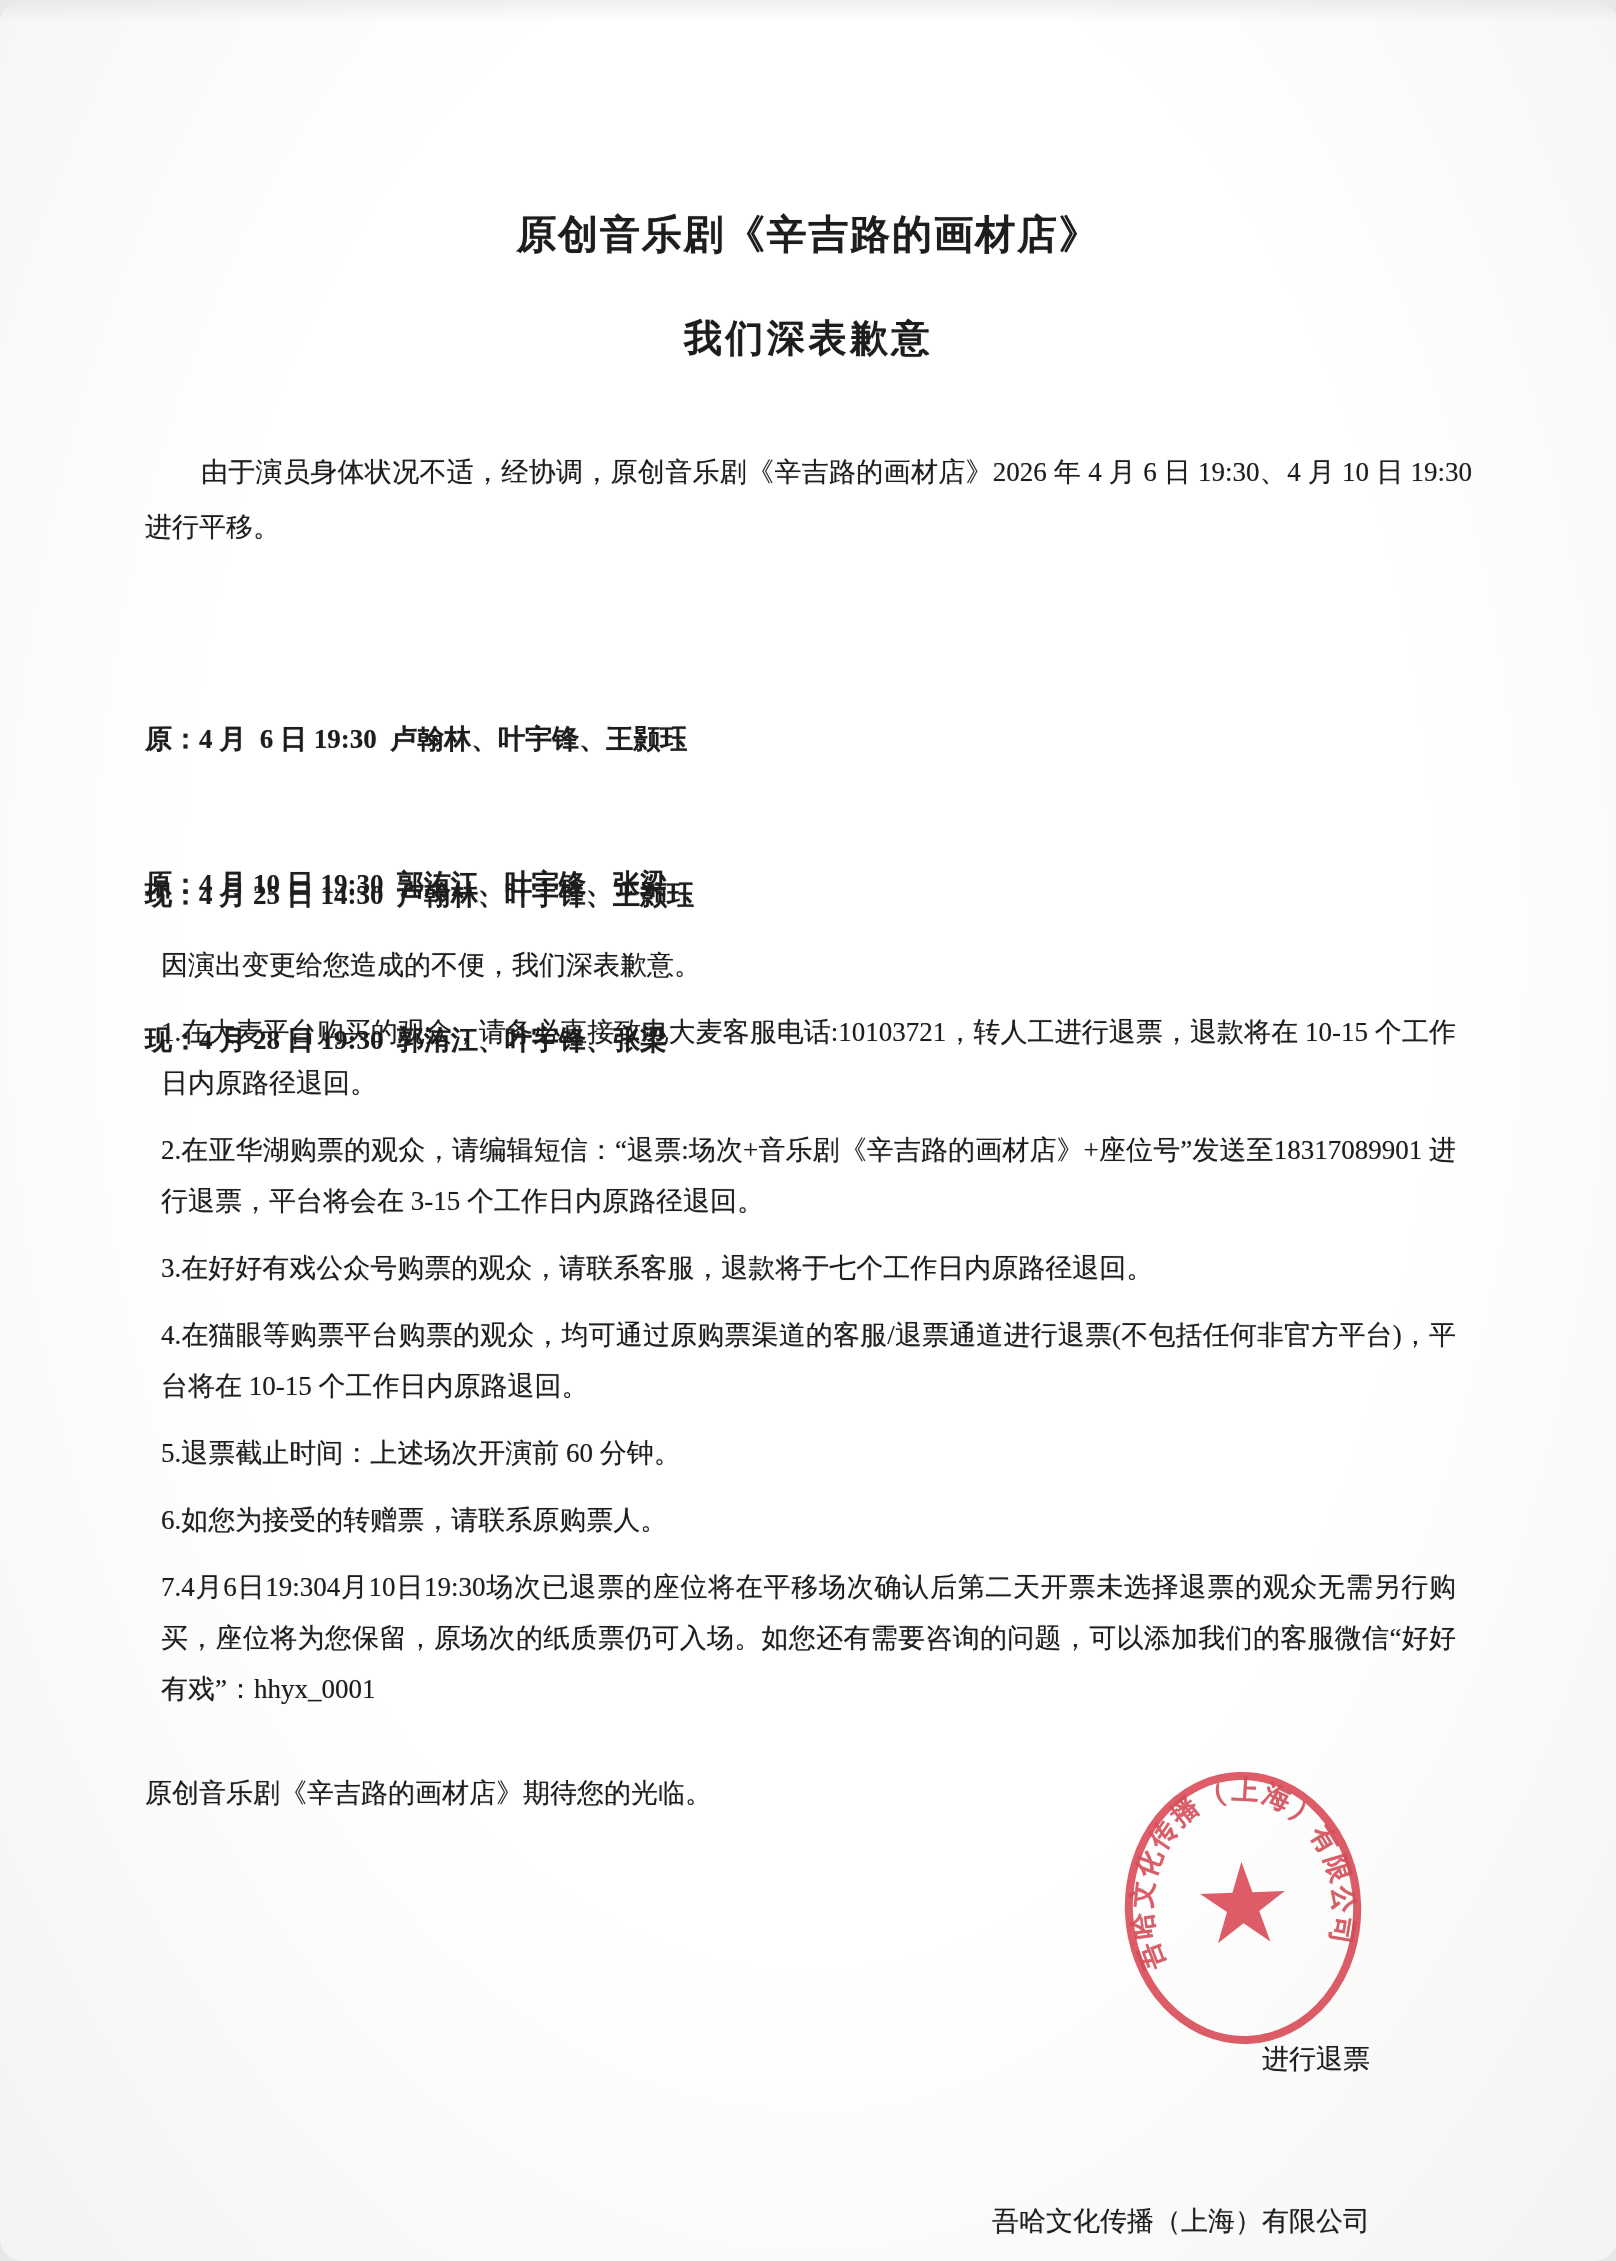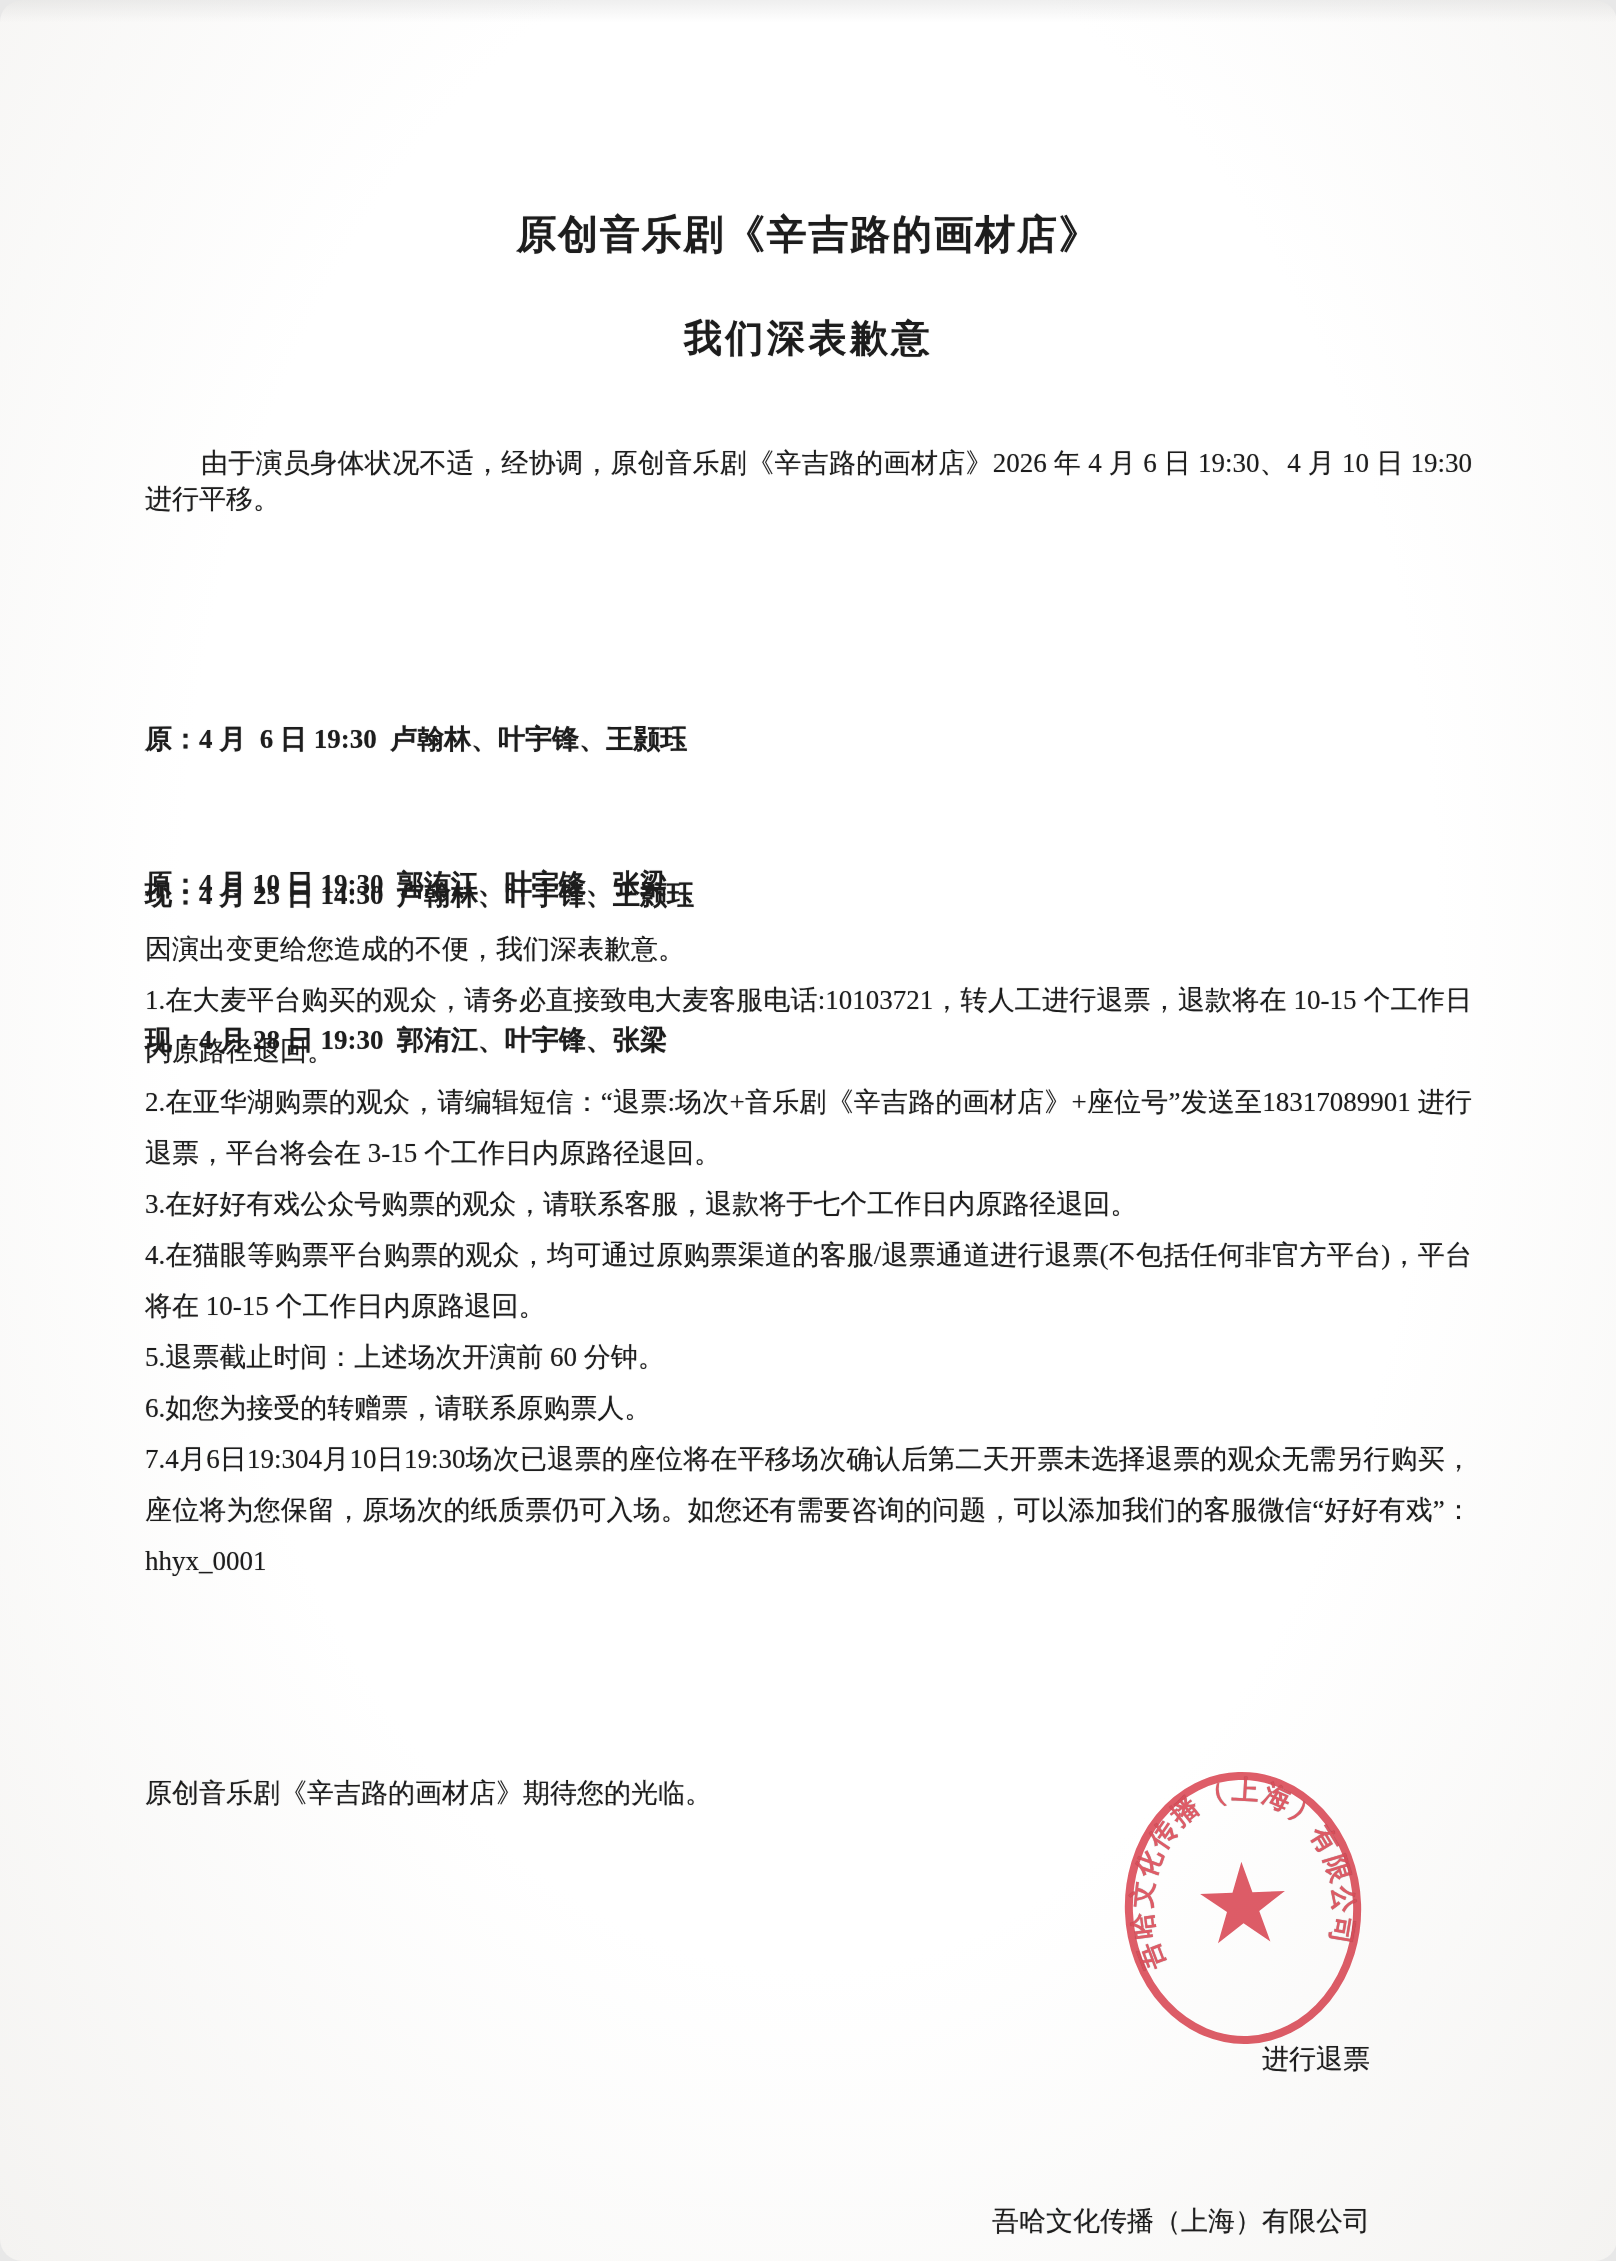--- a/index.html
+++ b/index.html
@@ -23,33 +23,33 @@
     position:absolute;top:207px;left:0;width:100%;
     text-align:center;font-size:40px;font-weight:bold;letter-spacing:1.7px;
   }
   .subtitle{
     position:absolute;top:313px;left:0;width:100%;
     text-align:center;font-size:38px;font-weight:bold;letter-spacing:3.5px;
   }
   .bodytext{font-size:27px;line-height:51px;}
   .intro{
     position:absolute;top:445px;left:145px;width:1327px;
-    line-height:36px;text-indent:56px;text-align:justify;
+    line-height:55px;text-indent:56px;text-align:justify;
   }
   .sched{
     position:absolute;left:145px;
     font-weight:600;white-space:pre;line-height:52px;
   }
   .sched1{top:609px;}
   .sched2{top:754px;}
   .refund{
     position:absolute;top:924px;left:145px;width:1327px;
     text-align:justify;
   }
-  .refund p{margin:0;padding:0;}
+  .refund p{margin:16px;padding:0;}
   .closing{
     position:absolute;top:1768px;left:145px;width:1327px;
   }
   .signature{
     position:absolute;top:1924px;right:247px;
     text-align:right;line-height:54px;font-size:27px;
     z-index:1;white-space:pre;
   }
   .seal{
     position:absolute;left:1120px;top:1768px;width:246px;height:280px;

